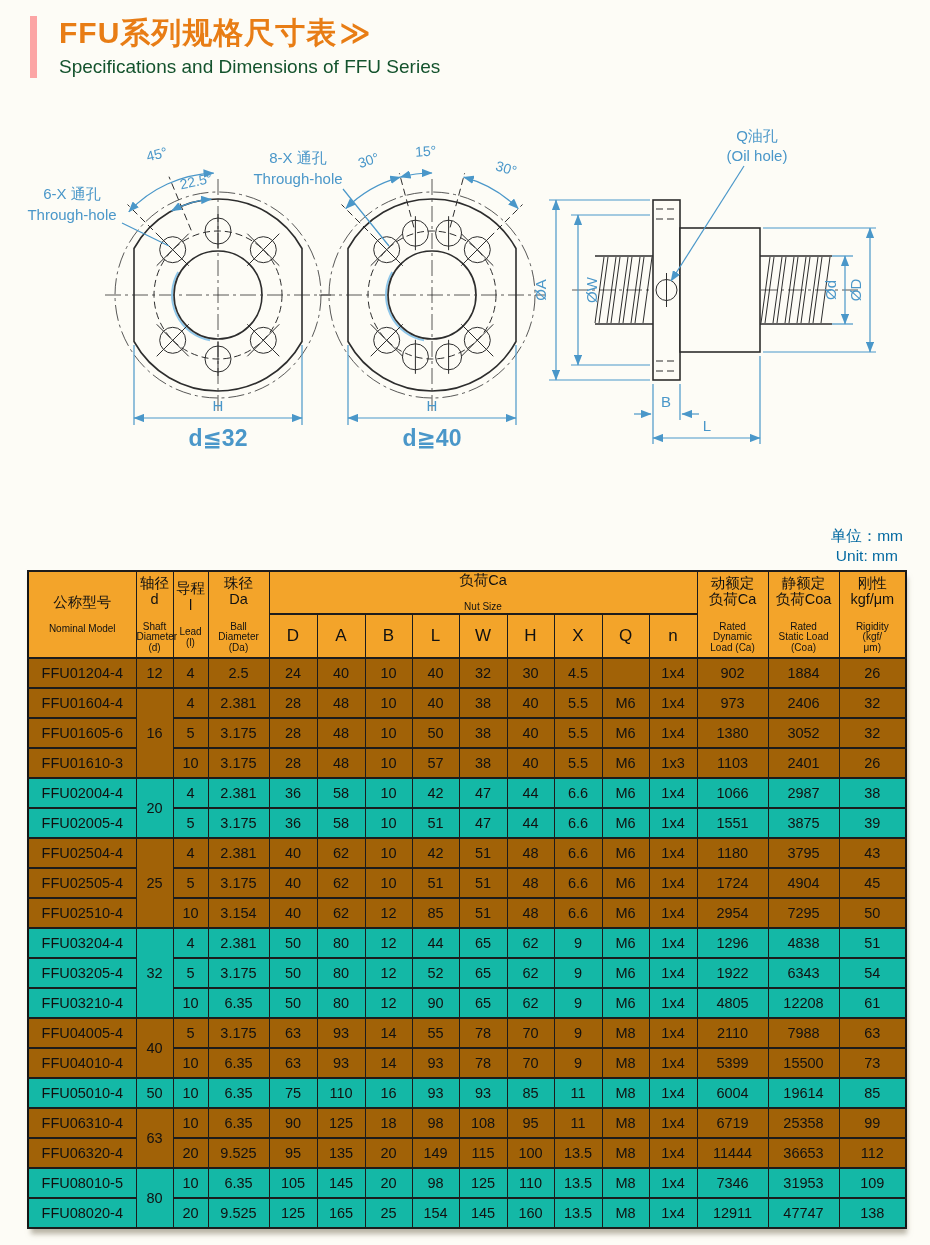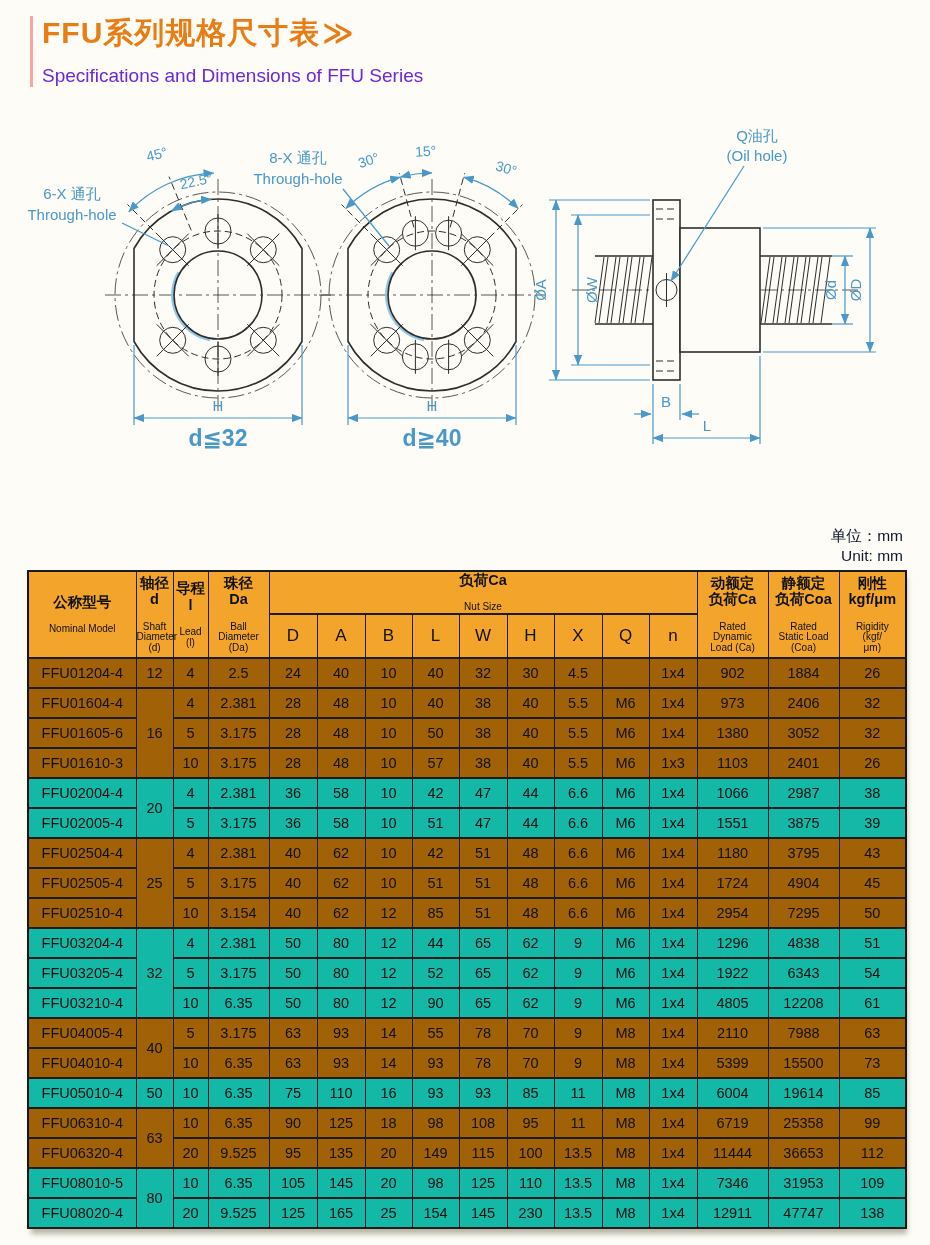--- a/index.html
+++ b/index.html
@@ -3,46 +3,46 @@
 <meta charset="utf-8">
 <style>
   html,body{margin:0;padding:0}
   body{
     width:930px;height:1245px;position:relative;overflow:hidden;
     background:#fdfcf6;
     font-family:"Liberation Sans","DejaVu Sans",sans-serif;
     color:#151515;
   }
   
-  .hdr{position:absolute;left:30px;top:16px;border-left:3px solid #fca5a5;padding-left:9px}
+  .hdr{position:absolute;left:30px;top:16px;border-left:7px solid #fca5a5;padding-left:22px}
   .hdr .title{font-size:30px;font-weight:bold;color:#e87d15;line-height:1.1;letter-spacing:1px}
   .hdr .title .arrow{font-weight:bold;margin-left:2px}
-  .hdr .subtitle{font-size:19px;color:#6d28d9;margin-top:16px}
+  .hdr .subtitle{font-size:19px;color:#14532d;margin-top:7px}
   
   .drawing{position:absolute;left:0;top:115px}
   .ln{stroke:#2d2d2d;stroke-width:1.6;fill:none}
   .lnthin{stroke:#2d2d2d;stroke-width:1;fill:none}
   .dash{stroke-dasharray:7 4}
   .cline{stroke:#2d2d2d;stroke-width:.8;fill:none;stroke-dasharray:16 4 3 4}
   .dim{stroke:#4a97c9;stroke-width:1.2;fill:none}
   .dimtxt{fill:#4a97c9;font-size:15px;text-anchor:middle}
   .angtxt{fill:#4a97c9;font-size:14px;text-anchor:middle}
   .cap{fill:#4a97c9;font-size:23px;font-weight:bold;text-anchor:middle}
   .fillbg{fill:#fdfcf6}
   .blue-accent{stroke:#8ec7ea;stroke-width:2;fill:none}
   
-  .unit{position:absolute;right:27px;top:526px;text-align:right;font-size:15.5px;line-height:1.3;color:#0f172a}
+  .unit{position:absolute;right:27px;top:526px;text-align:center;font-size:15.5px;line-height:1.3;color:#0369a1}
   
   .tablewrap{position:absolute;left:27px;top:570px;width:878px;box-shadow:3px 6px 5px -1px rgba(130,122,100,.55)}
   table{border-collapse:collapse;table-layout:fixed;width:878px;border:2px solid #161616}
   th,td{border-style:solid;border-color:#1c1c1c;border-width:2px 1px;text-align:center;vertical-align:middle;padding:0}
   thead th{background:#f3a42a;color:#111}
   thead tr.h1{height:40px}
   thead tr.h2{height:44px}
-  th .cn{font-size:14.5px;font-weight:bold;white-space:pre-line;line-height:1.12}
+  th .cn{font-size:14.5px;font-weight:normal;white-space:pre-line;line-height:1.12}
   th .en{font-size:10px;font-weight:normal;white-space:pre-line;line-height:1.08;margin-top:14px}
   thead tr.h2 th{font-size:17px;font-weight:normal}
   tbody tr{height:30px;background:#14b8a6}
   tbody tr.shade{background:#a16207}
   tbody td{font-size:14.5px;color:#111}
 </style>
 </head>
 <body>
 
 <div class="hdr">
@@ -617,21 +617,21 @@
         </tr>
         <tr>
           <td>FFU08020-4</td>
           <td>20</td>
           <td>9.525</td>
           <td>125</td>
           <td>165</td>
           <td>25</td>
           <td>154</td>
           <td>145</td>
-          <td>230</td>
+          <td>160</td>
           <td>13.5</td>
           <td>M8</td>
           <td>1x4</td>
           <td>12911</td>
           <td>47747</td>
           <td>138</td>
         </tr>
       </tbody>
 </table>
 </div>

